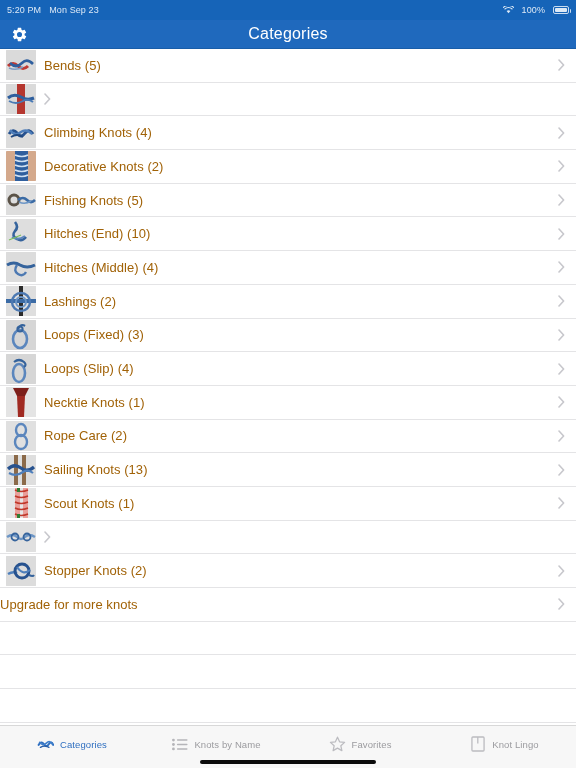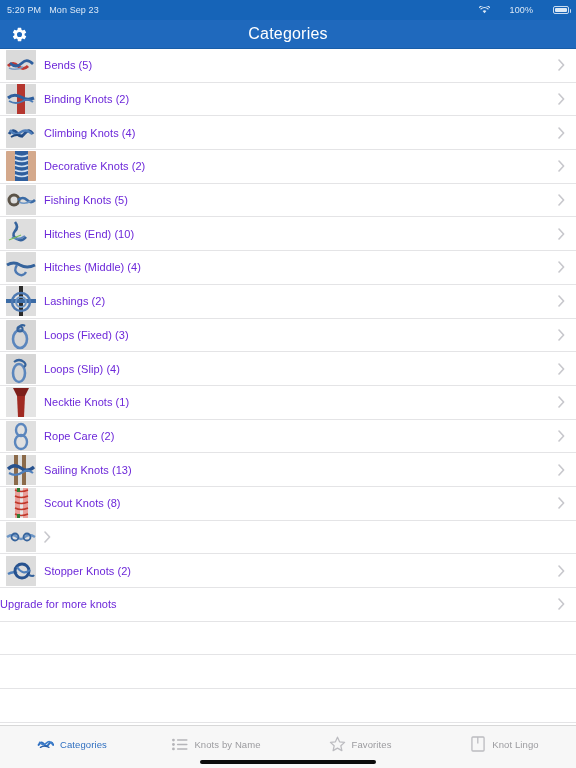--- a/index.html
+++ b/index.html
@@ -12,21 +12,21 @@
   }
   .screen { position:relative; width:576px; height:768px; display:flex; flex-direction:column; }
 
   
   .statusbar {
     height:16px; background:#1664b8; color:#dce9f6;
     display:flex; align-items:center; justify-content:space-between;
     padding:10px 7px; font-size:9px; letter-spacing:.1px; flex:0 0 16px;
   }
   .sb-left { display:flex; align-items:center; gap:8px; }
-  .sb-right { display:flex; align-items:center; gap:20px; }
+  .sb-right { display:flex; align-items:center; gap:8px; }
   .wifi-icon { display:inline-block; width:11px; height:8px; position:relative; }
   .wifi-icon svg { display:block; }
   .battery { width:16px; height:8px; border:1px solid #c8dcf0; border-radius:2px; position:relative; display:inline-block; }
   .battery::after { content:""; position:absolute; right:-3px; top:2px; width:1.5px; height:4px; background:#c8dcf0; border-radius:0 1px 1px 0; }
   .battery i { position:absolute; left:1px; top:1px; bottom:1px; width:calc(100% - 2px); background:#dce9f6; border-radius:1px; display:block; }
 
   
   .navbar {
     height:29px; background:#1f69bd; position:relative; flex:0 0 29px;
     display:flex; align-items:center; border-bottom:1px solid #185da8;
@@ -48,21 +48,21 @@
     border-bottom:1px solid #e4e4e6; background:#fff;
     position:relative; cursor:pointer;
   }
   .row .thumb {
     width:30px; height:30px; margin-left:6px; margin-right:8px;
     background:#d8d8d8; flex:0 0 30px; overflow:hidden; position:relative;
     border-radius:1px;
   }
   .row .thumb svg { display:block; width:30px; height:30px; }
   .row .label {
-    font-size:11px; color:#6d28d9; letter-spacing:.05px; flex:1 1 auto;
+    font-size:13px; color:#a16207; letter-spacing:.05px; flex:1 1 auto;
     white-space:nowrap; overflow:hidden;
   }
   .row.upgrade .label { }
   .chev {
     flex:0 0 auto; margin-right:11px; color:#c7c7cc;
     font-size:12px; line-height:1; font-family:"DejaVu Sans", sans-serif;
   }
   .chev svg { display:block; }
   .row.empty { height:33.7px; border-bottom:1px solid #e4e4e6; background:#fff; }
 
@@ -140,21 +140,20 @@
         </div>
         <div class="row">
           <div class="thumb">
             <svg viewBox="0 0 30 30">
               <rect width="30" height="30" fill="#dadada"></rect>
               <rect x="11" y="0" width="8" height="30" fill="#b5362f"></rect>
               <path d="M2 14 q6-5 13-1 q6 4 13 1" stroke="#2f5f9e" stroke-width="3" fill="none"></path>
               <path d="M3 17 q7 4 14 0 q5-3 10 1" stroke="#4a7ab5" stroke-width="2" fill="none"></path>
             </svg>
           </div>
-          <div class="label">Binding Knots (2)</div>
           <div class="chev">
             <svg width="7" height="12" viewBox="0 0 7 12">
               <path d="M1 1 L5.6 6 L1 11" stroke="#c7c7cc" stroke-width="1.6" fill="none" stroke-linecap="round" stroke-linejoin="round"></path>
             </svg>
           </div>
         </div>
         <div class="row">
           <div class="thumb">
             <svg viewBox="0 0 30 30">
               <rect width="30" height="30" fill="#dcdcdc"></rect>
@@ -331,21 +330,21 @@
           <div class="thumb">
             <svg viewBox="0 0 30 30">
               <rect width="30" height="30" fill="#e6e6e6"></rect>
               <rect x="9" y="0" width="5" height="30" fill="#e99f9a"></rect>
               <rect x="17" y="0" width="5" height="30" fill="#e99f9a"></rect>
               <path d="M9 2 q6 3 13 0 M9 8 q6 3 13 0 M9 14 q6 3 13 0 M9 20 q6 3 13 0 M9 26 q6 3 13 0" stroke="#c0392b" stroke-width="1.6" fill="none"></path>
               <rect x="11" y="0" width="3" height="4" fill="#2f7d32"></rect>
               <rect x="11" y="26" width="3" height="4" fill="#2f7d32"></rect>
             </svg>
           </div>
-          <div class="label">Scout Knots (8)</div>
+          <div class="label">Scout Knots (1)</div>
           <div class="chev">
             <svg width="7" height="12" viewBox="0 0 7 12">
               <path d="M1 1 L5.6 6 L1 11" stroke="#c7c7cc" stroke-width="1.6" fill="none" stroke-linecap="round" stroke-linejoin="round"></path>
             </svg>
           </div>
         </div>
         <div class="row">
           <div class="thumb">
             <svg viewBox="0 0 30 30">
               <rect width="30" height="30" fill="#e0e0e0"></rect>

